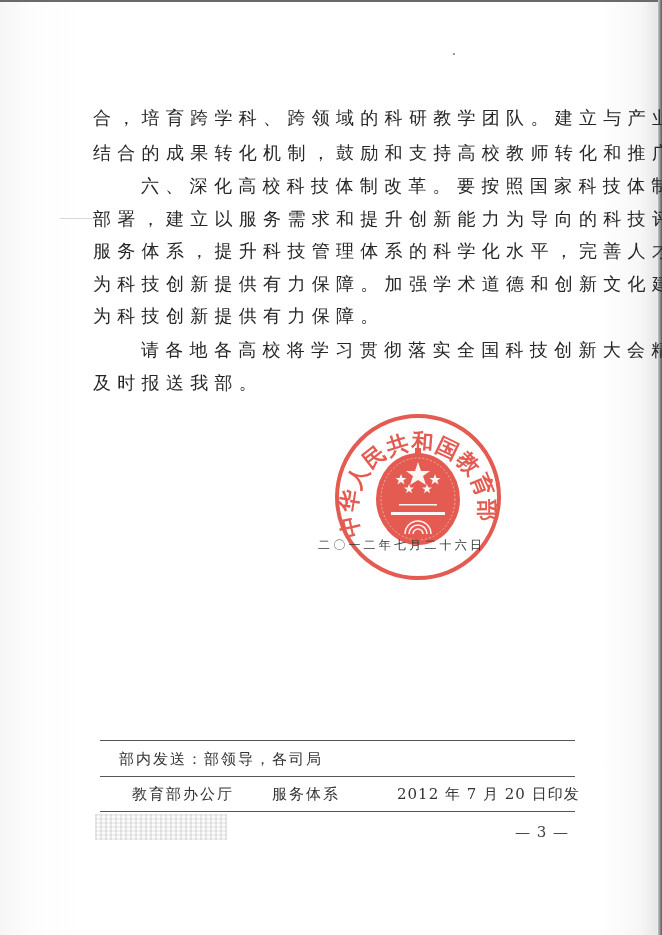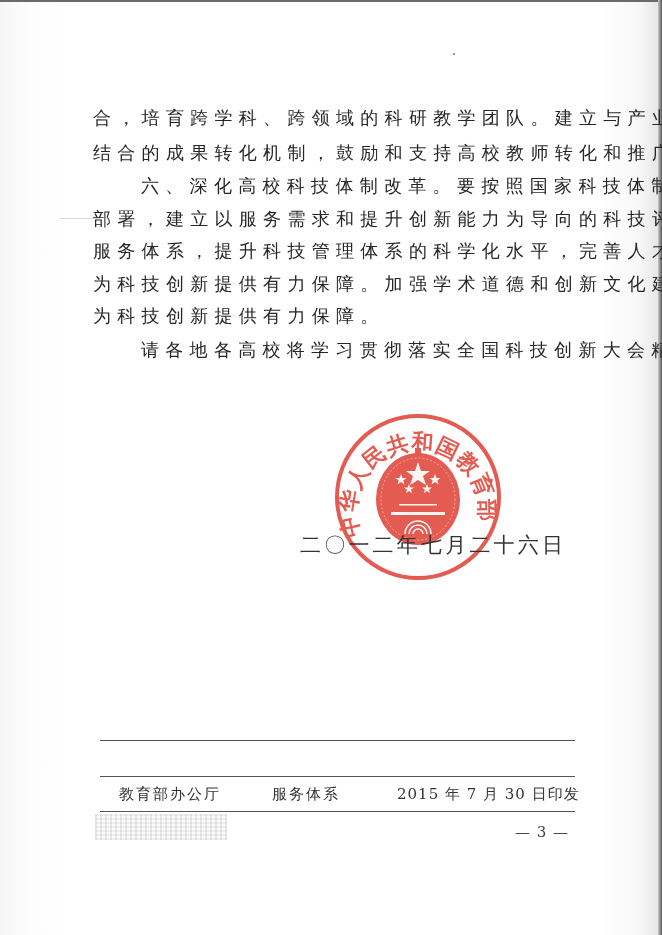--- a/index.html
+++ b/index.html
@@ -59,23 +59,23 @@
     .seal {
       position: absolute;
       left: 333px;
       top: 412px;
       width: 170px;
       height: 170px;
       opacity: 0.88;
     }
     .date-line {
       position: absolute;
-      left: 300px;
+      left: 318px;
       top: 536px;
-      font-size: 21px;
+      font-size: 12px;
       line-height: 18px;
       letter-spacing: 3.2px;
       color: #333;
       white-space: nowrap;
       font-family: "DejaVu Sans", "Liberation Sans", sans-serif;
     }
 
     .rule {
       position: absolute;
       left: 100px;
@@ -89,21 +89,21 @@
 
     .footer-text {
       position: absolute;
       font-size: 15px;
       line-height: 18px;
       color: #333;
       white-space: nowrap;
       letter-spacing: 2px;
     }
     .distribution { left: 119px; top: 750px; }
-    .issuer { left: 119px; top: 785px; }
+    .issuer { left: 132px; top: 785px; }
     .disclosure { left: 272px; top: 785px; }
     .print-date { left: 397px; top: 785px; letter-spacing: 1px; }
 
     .stamp-blur {
       position: absolute;
       left: 95px; top: 814px;
       width: 132px; height: 26px;
       background:
         repeating-linear-gradient(90deg, rgba(190,190,190,0.35) 0 2px, rgba(240,240,240,0.2) 2px 5px),
         repeating-linear-gradient(0deg, rgba(200,200,200,0.3) 0 2px, rgba(250,250,250,0.1) 2px 4px);
@@ -133,20 +133,21 @@
   <div class="scan-mark"></div>
 
   <div class="body-line l1">合，培育跨学科、跨领域的科研教学团队。建立与产业、区域紧密</div>
   <div class="body-line l2">结合的成果转化机制，鼓励和支持高校教师转化和推广科研成果。</div>
   <div class="body-line indent l3">六、深化高校科技体制改革。要按照国家科技体制改革整体</div>
   <div class="body-line l4">部署，建立以服务需求和提升创新能力为导向的科技评价和科技</div>
   <div class="body-line l5">服务体系，提升科技管理体系的科学化水平，完善人才激励制度，</div>
   <div class="body-line l6">为科技创新提供有力保障。加强学术道德和创新文化建设，营造</div>
   <div class="body-line l7">为科技创新提供有力保障。</div>
   <div class="body-line indent l8">请各地各高校将学习贯彻落实全国科技创新大会精神的情况</div>
+  <div class="body-line l9">及时报送我部。</div>
 
   <svg class="seal" viewBox="0 0 170 170" xmlns="http://www.w3.org/2000/svg">
     <defs>
       <path id="sealArc" d="M 30 128 A 62 62 0 1 1 140 128" fill="none"></path>
     </defs>
     <circle cx="85" cy="85" r="81" fill="none" stroke="#e0453a" stroke-width="4"></circle>
     <text font-size="22" fill="#e0453a" font-family="DejaVu Sans, sans-serif" font-weight="bold" letter-spacing="1">
       <textPath href="#sealArc" startOffset="2%">中华人民共和国教育部</textPath>
     </text>
     <g>
@@ -162,21 +163,22 @@
       <path d="M 72 122 A 13 13 0 0 1 98 122" fill="none" stroke="#fff4f2" stroke-width="1.5"></path>
       <path d="M 76 122 A 9 9 0 0 1 94 122" fill="none" stroke="#fff4f2" stroke-width="1.5"></path>
       <path d="M 80 122 A 5 5 0 0 1 90 122" fill="none" stroke="#fff4f2" stroke-width="1.5"></path>
       <rect x="82" y="36" width="6" height="8" fill="#e0453a"></rect>
     </g>
   </svg>
 
   <div class="date-line">二〇一二年七月二十六日</div>
 
   <div class="rule r1"></div>
+  <div class="footer-text distribution">部内发送：部领导，各司局</div>
   <div class="rule r2"></div>
   <div class="footer-text issuer">教育部办公厅</div>
   <div class="footer-text disclosure">服务体系</div>
-  <div class="footer-text print-date">2015 年 7 月 30 日印发</div>
+  <div class="footer-text print-date">2012 年 7 月 20 日印发</div>
   <div class="rule r3"></div>
 
   <div class="stamp-blur"></div>
   <div class="page-number">— 3 —</div>
 </div>
 
 </body></html>

